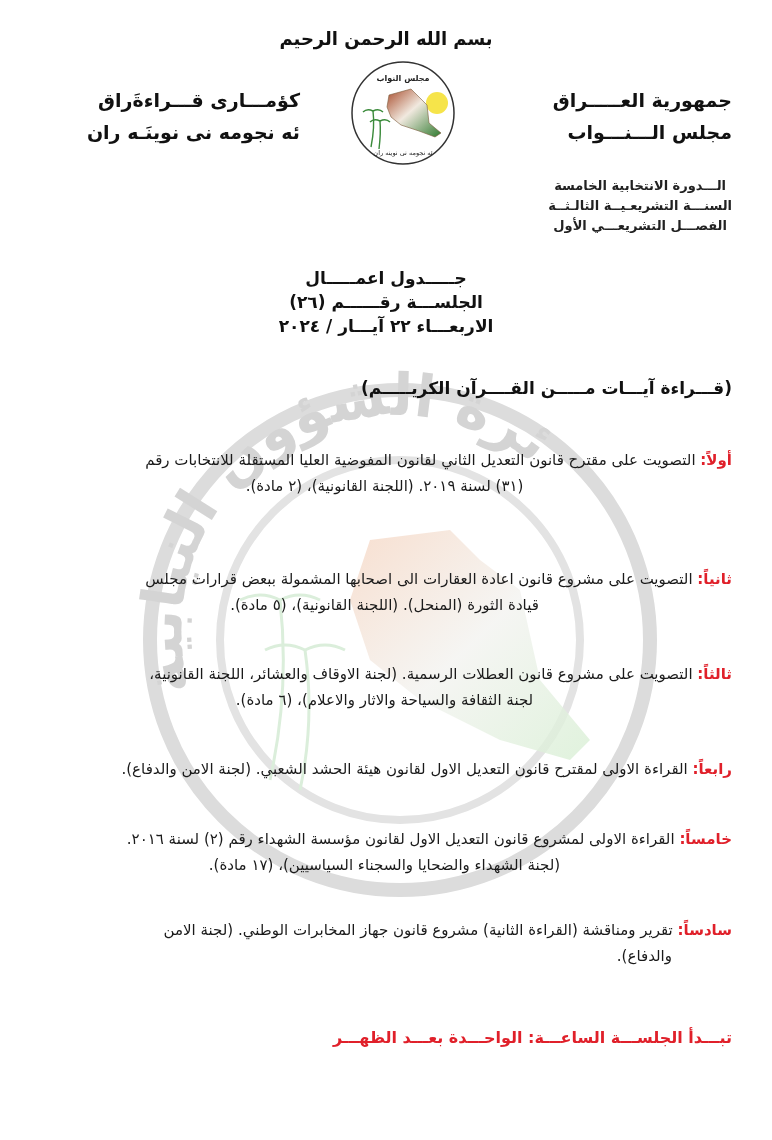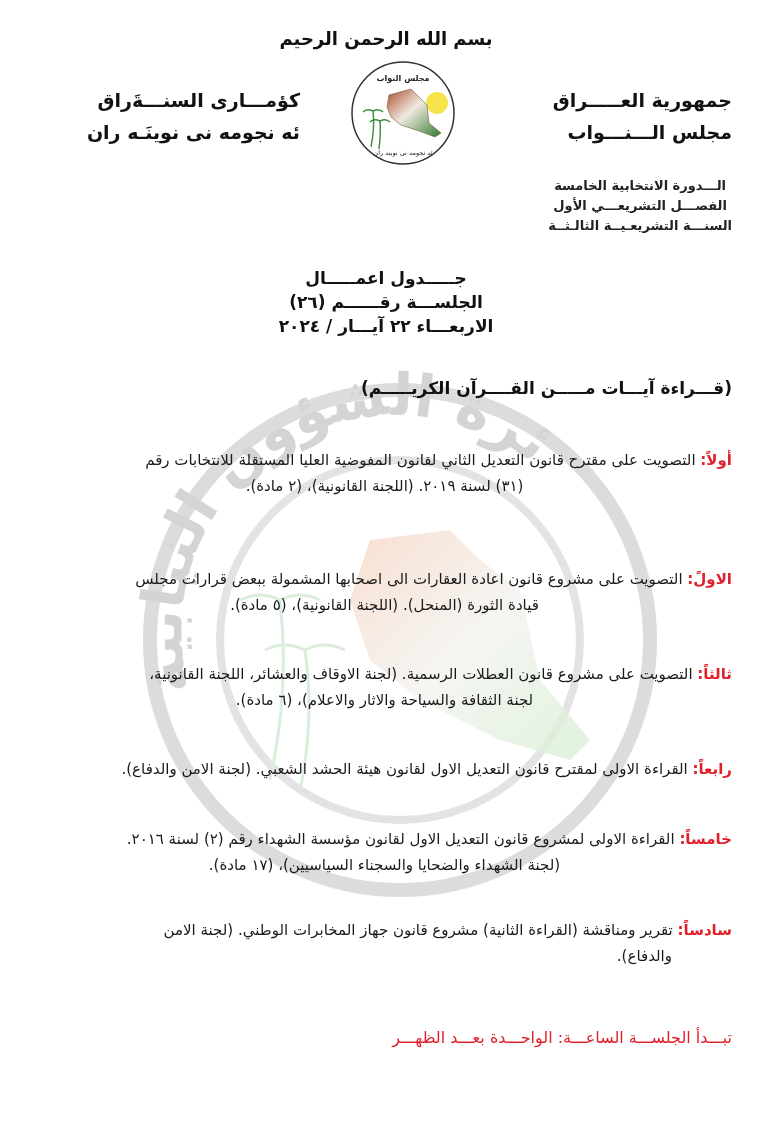--- a/index.html
+++ b/index.html
@@ -9,21 +9,21 @@
     .bismillah { left:0; width:772px; top:28px; text-align:center; font-size:18px; font-weight:bold; letter-spacing:0.5px; }
     .hdr-right { right:40px; top:84px; direction:rtl; text-align:right; font-weight:bold; font-size:19px; line-height:32px; }
     .hdr-left { left:68px; top:84px; direction:rtl; text-align:right; width:232px; font-weight:bold; font-size:19px; line-height:32px; }
     .session-info { right:40px; top:176px; direction:rtl; text-align:center; font-weight:bold; font-size:13px; line-height:20px; color:#222; }
     .logo { left:349px; top:59px; width:108px; height:108px; }
     .title-block { left:0; width:772px; top:258px; text-align:center; direction:rtl; font-weight:bold; font-size:17px; line-height:24px;margin-top:8px; }
     .quran { right:40px; top:378px; direction:rtl; font-weight:bold; font-size:17px; }
     .item { right:40px; width:695px; direction:rtl; text-align:justify; text-align-last:right; font-size:15px; line-height:26px; color:#1a1a1a; }
     .item .lbl { color:#e0202a; font-weight:bold; }
     .item .cont { display:block; padding-right:0; text-align:center; text-align-last:center; }
-    .footer-note { right:40px; top:1028px; direction:rtl; font-weight:normal; font-size:16px; color:#e0202a; }
+    .footer-note { right:40px; top:1028px; direction:rtl; font-weight:bold; font-size:16px; color:#e0202a; }
     .page-num { left:16px; top:1122px; font-size:14px; color:#bbb;margin-top:40px; }
     .watermark { left:120px; top:360px; width:560px; height:560px; pointer-events:none; }
   </style>
 </head>
 <body>
 
 <div class="abs watermark">
   <svg width="560" height="560" viewBox="0 0 560 560">
     <defs>
       <path id="wmArc" d="M 70 330 A 215 215 0 0 1 420 110"></path>
@@ -49,21 +49,21 @@
 </div>
 
 <div class="abs bismillah">بسم الله الرحمن الرحيم</div>
 
 <div class="abs hdr-right">
   <div>جمهورية العـــــراق</div>
   <div>مجلس الـــنـــواب</div>
 </div>
 
 <div class="abs hdr-left">
-  <div>كؤمـــارى السنـــةَراق</div>
+  <div>كؤمـــارى قـــراءةَراق</div>
   <div>ئه نجومه نى نوينَـه ران</div>
 </div>
 
 <div class="abs logo">
   <svg width="108" height="108" viewBox="0 0 108 108">
     <defs>
       <linearGradient id="lg" x1="0" y1="0" x2="1" y2="1">
         <stop offset="0" stop-color="#a84c2c"></stop>
         <stop offset="0.45" stop-color="#f1e9df"></stop>
         <stop offset="1" stop-color="#2f7a2f"></stop>
@@ -78,39 +78,39 @@
       <path d="M24 52 q-6 -3 -10 1 M24 52 q6 -3 10 1"></path>
       <path d="M31 62 q-6 -3 -10 1 M31 62 q6 -3 10 1"></path>
     </g>
     <text x="54" y="22" text-anchor="middle" font-size="8" font-weight="bold" fill="#222" font-family="DejaVu Sans, sans-serif">مجلس النواب</text>
     <text x="54" y="96" text-anchor="middle" font-size="6.5" fill="#222" font-family="DejaVu Sans, sans-serif">ئه نجومه نى نوينه ران</text>
   </svg>
 </div>
 
 <div class="abs session-info">
   <div>الـــدورة الانتخابية الخامسة</div>
+  <div>السنـــة التشريعـيــة الثالـثــة</div>
   <div>الفصـــل التشريعـــي الأول</div>
-  <div>السنـــة التشريعـيــة الثالـثــة</div>
 </div>
 
 <div class="abs title-block">
   <div>جـــــدول اعمـــــال</div>
   <div>الجلســـة رقــــــم (٢٦)</div>
   <div>الاربعـــاء ٢٢ آيـــار / ٢٠٢٤</div>
 </div>
 
 <div class="abs quran">(قـــراءة آيـــات مـــــن القــــرآن الكريـــــم)</div>
 
 <div class="abs item" style="top:447px;">
   <span class="lbl">أولاً:</span><span> التصويت على مقترح قانون التعديل الثاني لقانون المفوضية العليا المستقلة للانتخابات رقم</span>
   <span class="cont">(٣١) لسنة ٢٠١٩. (اللجنة القانونية)، (٢ مادة).</span>
 </div>
 
 <div class="abs item" style="top:566px;">
-  <span class="lbl">الاولً:</span><span> التصويت على مشروع قانون اعادة العقارات الى اصحابها المشمولة ببعض قرارات مجلس</span>
+  <span class="lbl">ثانياً:</span><span> التصويت على مشروع قانون اعادة العقارات الى اصحابها المشمولة ببعض قرارات مجلس</span>
   <span class="cont">قيادة الثورة (المنحل). (اللجنة القانونية)، (٥ مادة).</span>
 </div>
 
 <div class="abs item" style="top:661px;">
   <span class="lbl">ثالثاً:</span><span> التصويت على مشروع قانون العطلات الرسمية. (لجنة الاوقاف والعشائر، اللجنة القانونية،</span>
   <span class="cont">لجنة الثقافة والسياحة والاثار والاعلام)، (٦ مادة).</span>
 </div>
 
 <div class="abs item" style="top:756px;">
   <span class="lbl">رابعاً:</span><span> القراءة الاولى لمقترح قانون التعديل الاول لقانون هيئة الحشد الشعبي. (لجنة الامن والدفاع).</span>

